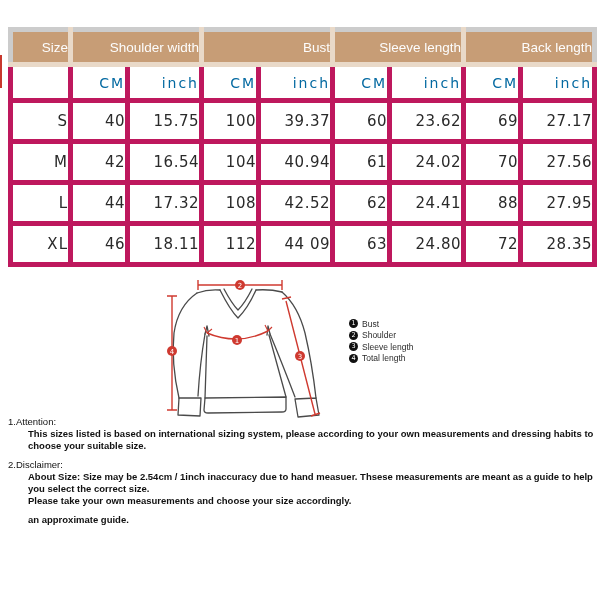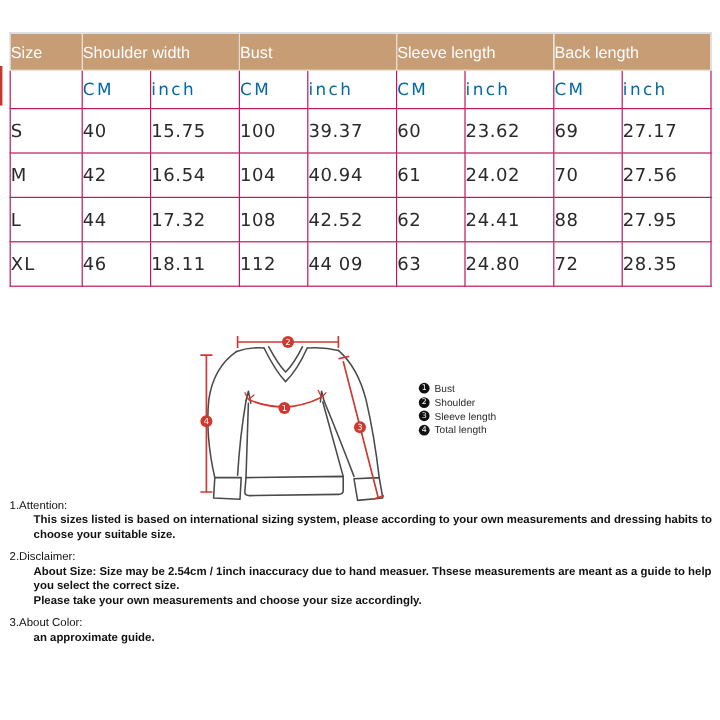--- a/index.html
+++ b/index.html
@@ -4,21 +4,21 @@
 <style>
   html,body{margin:0;padding:0;}
   body{
     width:600px;height:600px;position:relative;background:#ffffff;
     font-family:"Liberation Sans",sans-serif;color:#222;overflow:hidden;
   }
   
   .table-wrap{position:absolute;left:8px;top:27px;width:584px;}
   table.size-chart{border-collapse:collapse;table-layout:fixed;width:584px;}
   table.size-chart td,table.size-chart th{
-    border:1px solid #be185d;text-align:left;vertical-align:middle;
+    border:5px solid #be185d;text-align:right;vertical-align:middle;
     padding:0;overflow:hidden;white-space:nowrap;
   }
   tr.group-row th{
     background:#c79d76;color:#fdfdfd;font-size:13.5px;font-weight:400;
     height:30px;border-color:#e9d9c8;border-top-color:#cccccc;
   }
   tr.group-row th.first{border-left-color:#cccccc;}
   tr.group-row th.last{border-right-color:#cccccc;}
   tr.unit-row td{
     height:31px;font-size:14px;color:#0369a1;letter-spacing:2px;
@@ -215,16 +215,15 @@
   <div class="note-section">
     <div class="note-heading">1.Attention:</div>
     <div class="note-line">This sizes listed is based on international sizing system, please according to your own measurements and dressing habits to choose your suitable size.</div>
   </div>
   <div class="note-section">
     <div class="note-heading">2.Disclaimer:</div>
     <div class="note-line">About Size: Size may be 2.54cm / 1inch inaccuracy due to hand measuer. Thsese measurements are meant as a guide to help you select the correct size.</div>
     <div class="note-line">Please take your own measurements and choose your size accordingly.</div>
   </div>
   <div class="note-section">
-    <div class="note-heading">3.About Color:</div>
     <div class="note-line">an approximate guide.</div>
   </div>
 </div>
 
 </body></html>

